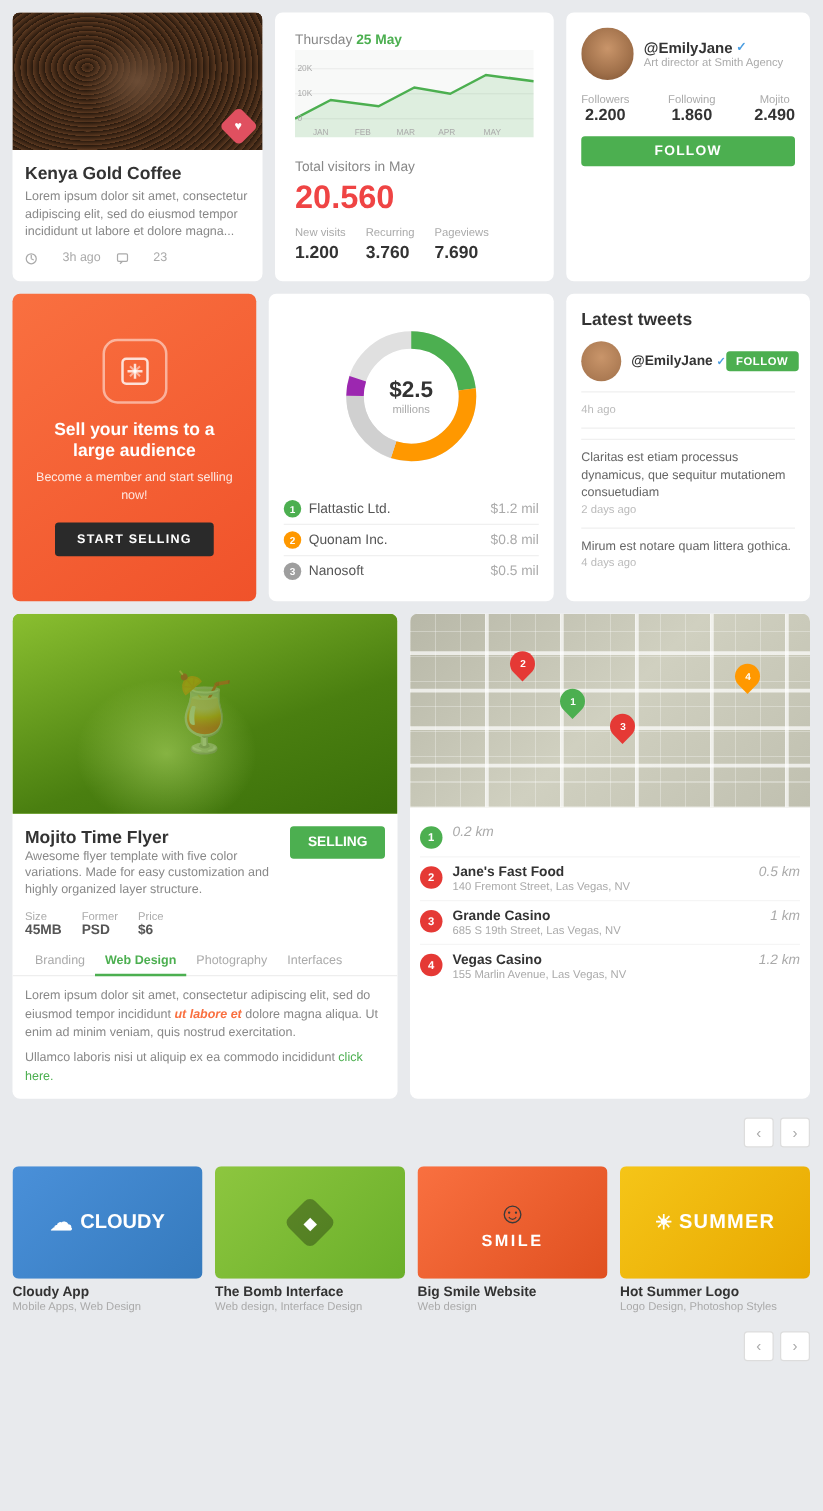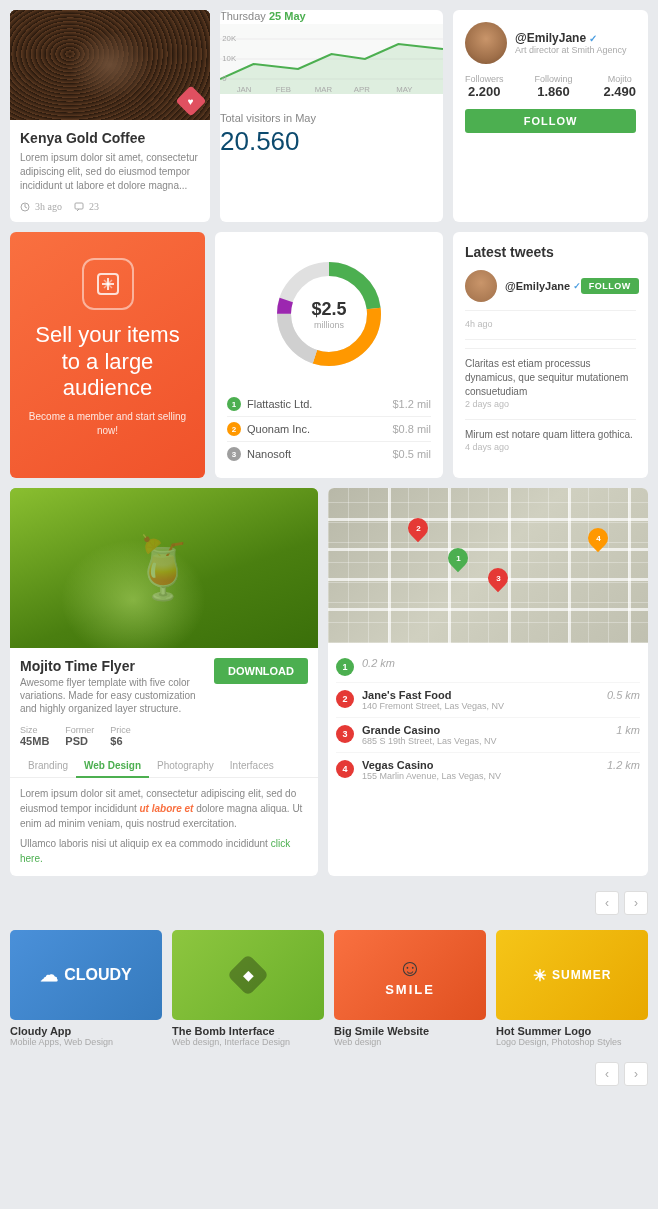--- a/index.html
+++ b/index.html
@@ -62,37 +62,37 @@
       content: '♥';
       color: #fff;
       font-size: 10px;
       transform: rotate(-45deg);
       display: block;
     }
     .card-coffee .card-body { padding: 10px; }
     .card-coffee h3 { font-size: 14px; font-weight: 700; color: #333; margin-bottom: 5px; }
     .card-coffee p { font-size: 10px; color: #888; line-height: 1.4; margin-bottom: 8px; }
     .card-coffee .card-footer { display: flex; align-items: center; gap: 12px; color: #aaa; font-size: 10px; }
-    .card-coffee .card-footer span { display: flex; align-items: center; gap: 5px; font-family: Liberation Serif, serif; }
+    .card-coffee .card-footer span { display: flex; align-items: center; gap: 20px; }
 
     
     .card-chart {
       flex: 1;
-      padding: 0;
+      padding: 16px;
     }
     .chart-header { font-size: 11px; color: #888; margin-bottom: 2px; }
     .chart-header .date-highlight { color: #4caf50; font-weight: 600; }
     .chart-area {
       width: 100%;
       height: 80px;
       position: relative;
       margin-bottom: 8px;
     }
     .total-visitors { font-size: 11px; color: #888; margin-bottom: 2px; }
-    .total-number { font-size: 26px; font-weight: 400; color: #0c4a6e; margin-bottom: 8px; }
+    .total-number { font-size: 26px; font-weight: 700; color: #ef4444; margin-bottom: 8px; }
     .stats-row { display: flex; gap: 16px; }
     .stat-item { }
     .stat-label { font-size: 9px; color: #aaa; margin-bottom: 2px; }
     .stat-value { font-size: 14px; font-weight: 700; color: #333; }
 
     
     .card-profile {
       width: 195px;
       flex-shrink: 0;
       padding: 12px;
@@ -147,21 +147,21 @@
       min-height: 220px;
     }
     .sell-icon {
       width: 52px; height: 52px;
       border: 2px solid rgba(255,255,255,0.5);
       border-radius: 12px;
       display: flex; align-items: center; justify-content: center;
       margin-bottom: 12px;
       font-size: 22px;
     }
-    .card-sell h3 { font-size: 22px; font-weight: 400; margin-bottom: 8px; line-height: 1.2; }
+    .card-sell h3 { font-size: 14px; font-weight: 700; margin-bottom: 8px; line-height: 1.2; }
     .card-sell p { font-size: 10px; opacity: 0.85; margin-bottom: 14px; line-height: 1.4; }
     .sell-btn {
       background: #2a2a2a;
       color: #fff;
       border: none;
       padding: 8px 18px;
       border-radius: 3px;
       font-size: 10px;
       font-weight: 700;
       letter-spacing: 1px;
@@ -448,20 +448,34 @@
 
           <text x="15" y="68" font-size="7" fill="#aaa">JAN</text>
           <text x="50" y="68" font-size="7" fill="#aaa">FEB</text>
           <text x="85" y="68" font-size="7" fill="#aaa">MAR</text>
           <text x="120" y="68" font-size="7" fill="#aaa">APR</text>
           <text x="158" y="68" font-size="7" fill="#aaa">MAY</text>
         </svg>
       </div>
       <div class="total-visitors">Total visitors in May</div>
       <div class="total-number">20.560</div>
+      <div class="stats-row">
+        <div class="stat-item">
+          <div class="stat-label">New visits</div>
+          <div class="stat-value">1.200</div>
+        </div>
+        <div class="stat-item">
+          <div class="stat-label">Recurring</div>
+          <div class="stat-value">3.760</div>
+        </div>
+        <div class="stat-item">
+          <div class="stat-label">Pageviews</div>
+          <div class="stat-value">7.690</div>
+        </div>
+      </div>
     </div>
 
     <div class="card card-profile">
       <div class="profile-header">
         <div class="profile-avatar">
           <div class="avatar-face"></div>
         </div>
         <div class="profile-info">
           <div class="profile-name">
             <span>@EmilyJane</span>
@@ -495,20 +509,21 @@
         <svg width="28" height="28" viewBox="0 0 28 28" fill="none">
           <rect x="4" y="4" width="20" height="20" rx="3" stroke="rgba(255,255,255,0.8)" stroke-width="2" fill="none"></rect>
           <line x1="14" y1="8" x2="14" y2="20" stroke="rgba(255,255,255,0.8)" stroke-width="2"></line>
           <line x1="8" y1="14" x2="20" y2="14" stroke="rgba(255,255,255,0.8)" stroke-width="2"></line>
           <line x1="10" y1="10" x2="18" y2="18" stroke="rgba(255,255,255,0.5)" stroke-width="1.5"></line>
           <line x1="18" y1="10" x2="10" y2="18" stroke="rgba(255,255,255,0.5)" stroke-width="1.5"></line>
         </svg>
       </div>
       <h3>Sell your items to a large audience</h3>
       <p>Become a member and start selling now!</p>
+      <button class="sell-btn">START SELLING</button>
     </div>
 
     <div class="card card-donut">
       <div class="donut-wrapper">
         <div class="donut-chart">
           <svg width="120" height="120" viewBox="0 0 120 120">
 
             <circle cx="60" cy="60" r="45" fill="none" stroke="#e0e0e0" stroke-width="14"></circle>
 
             <circle cx="60" cy="60" r="45" fill="none" stroke="#4caf50" stroke-width="14" stroke-dasharray="135.7 282.7" stroke-dashoffset="70.7" transform="rotate(-90 60 60)"></circle>
@@ -588,21 +603,21 @@
         <div class="flyer-img-inner" style="background: radial-gradient(ellipse 120px 100px at 40% 70%, rgba(220,255,140,0.4) 0%, transparent 60%), linear-gradient(160deg, #8abf30 0%, #6a9f20 30%, #4a7f10 60%, #3a6f0a 100%); height:100%; position:relative;">
 
           <div style="position:absolute;left:50%;top:50%;transform:translate(-50%,-50%);opacity:0.3;font-size:60px;color:#fff;">🍹</div>
         </div>
       </div>
       <div class="flyer-title-row">
         <div class="flyer-title">
           <h4>Mojito Time Flyer</h4>
           <p>Awesome flyer template with five color variations. Made for easy customization and highly organized layer structure.</p>
         </div>
-        <button class="download-btn">DOWNLOAD</button>
+        <button class="download-btn">SELLING</button>
       </div>
       <div class="flyer-meta">
         <div class="flyer-meta-item">
           <div class="flyer-meta-label">Size</div>
           <div class="flyer-meta-value">45MB</div>
         </div>
         <div class="flyer-meta-item">
           <div class="flyer-meta-label">Former</div>
           <div class="flyer-meta-value">PSD</div>
         </div>
@@ -730,21 +745,21 @@
       </div>
       <div class="portfolio-title">Big Smile Website</div>
       <div class="portfolio-cat">Web design</div>
     </div>
 
     <div class="portfolio-item">
       <div class="portfolio-thumb">
         <div class="thumb-yellow">
           <div class="thumb-text-summer">
             <span class="sun-icon">☀</span>
-            <span style="font-size:12px;font-weight:900;letter-spacing:1px;color:#fff;">SUMMER</span>
+            <span style="font-size:16px;font-weight:900;letter-spacing:1px;color:#fff;">SUMMER</span>
           </div>
         </div>
       </div>
       <div class="portfolio-title">Hot Summer Logo</div>
       <div class="portfolio-cat">Logo Design, Photoshop Styles</div>
     </div>
   </div>
 
   <div class="nav-row">
     <div class="nav-arrow">‹</div>

